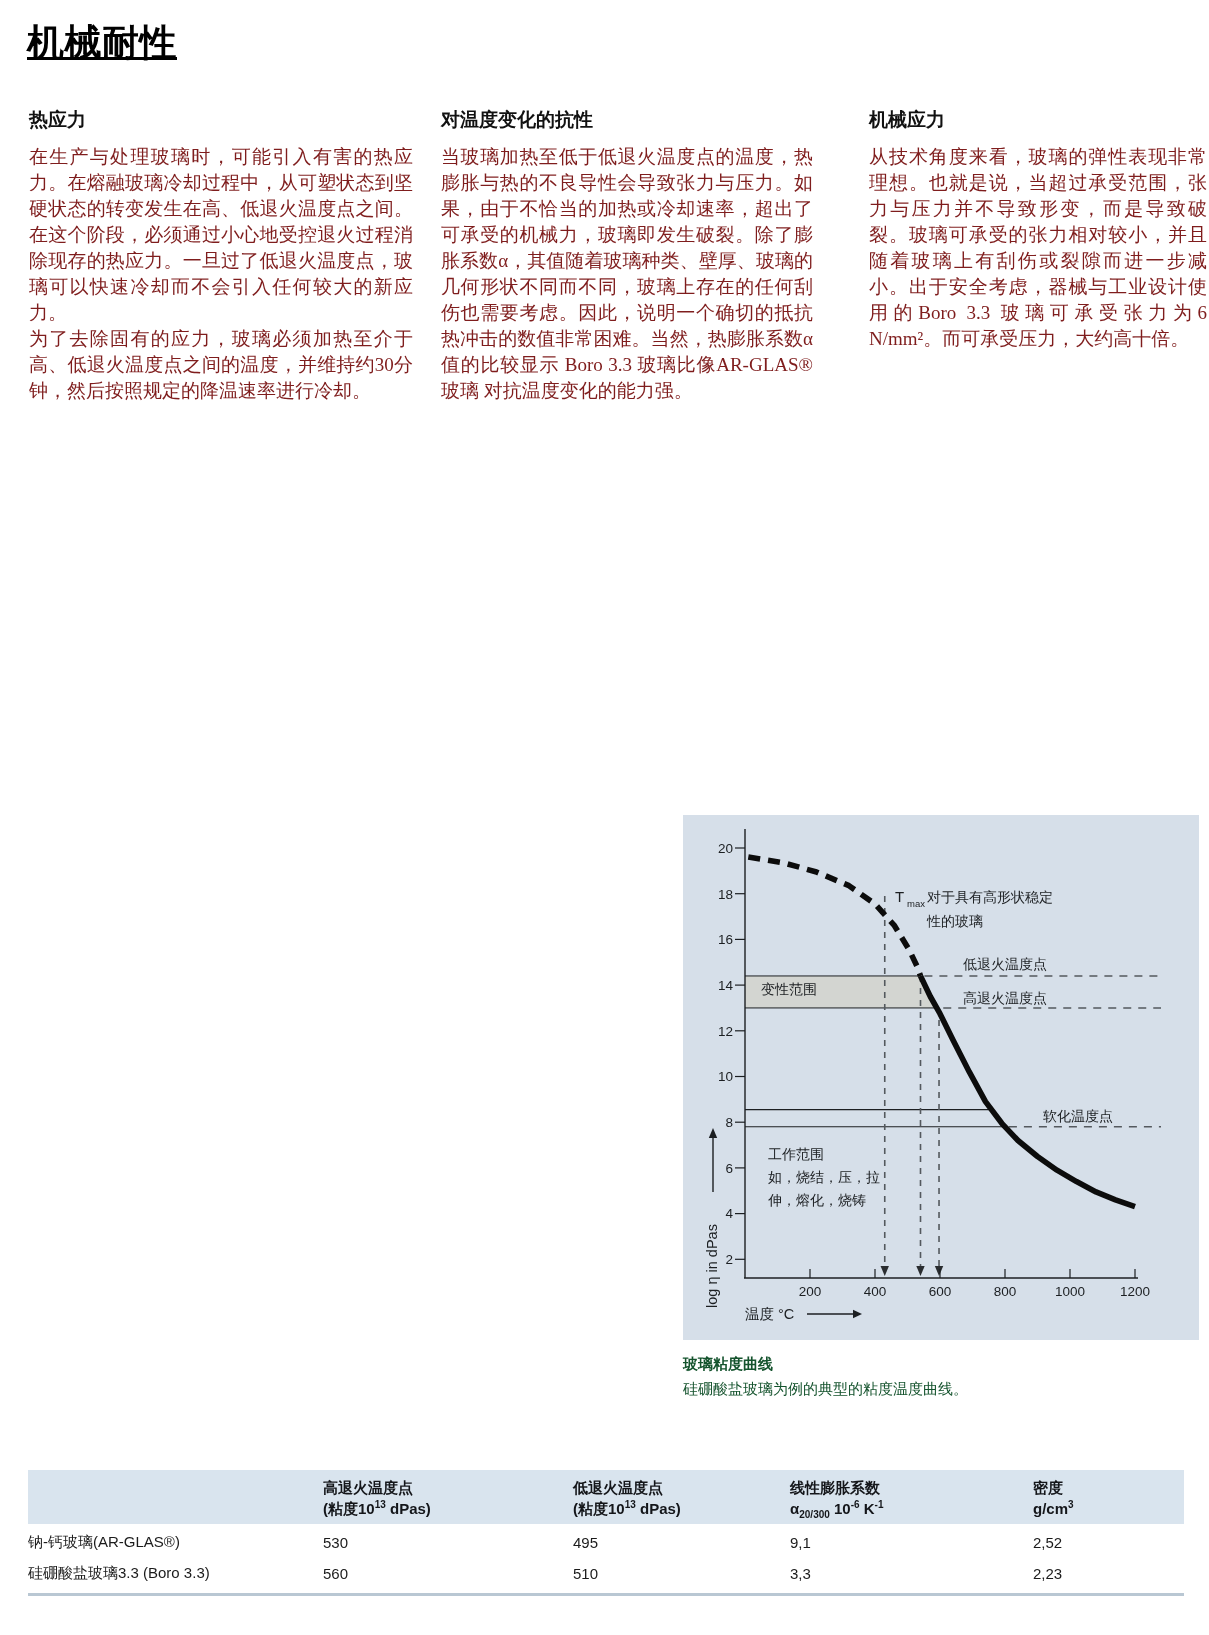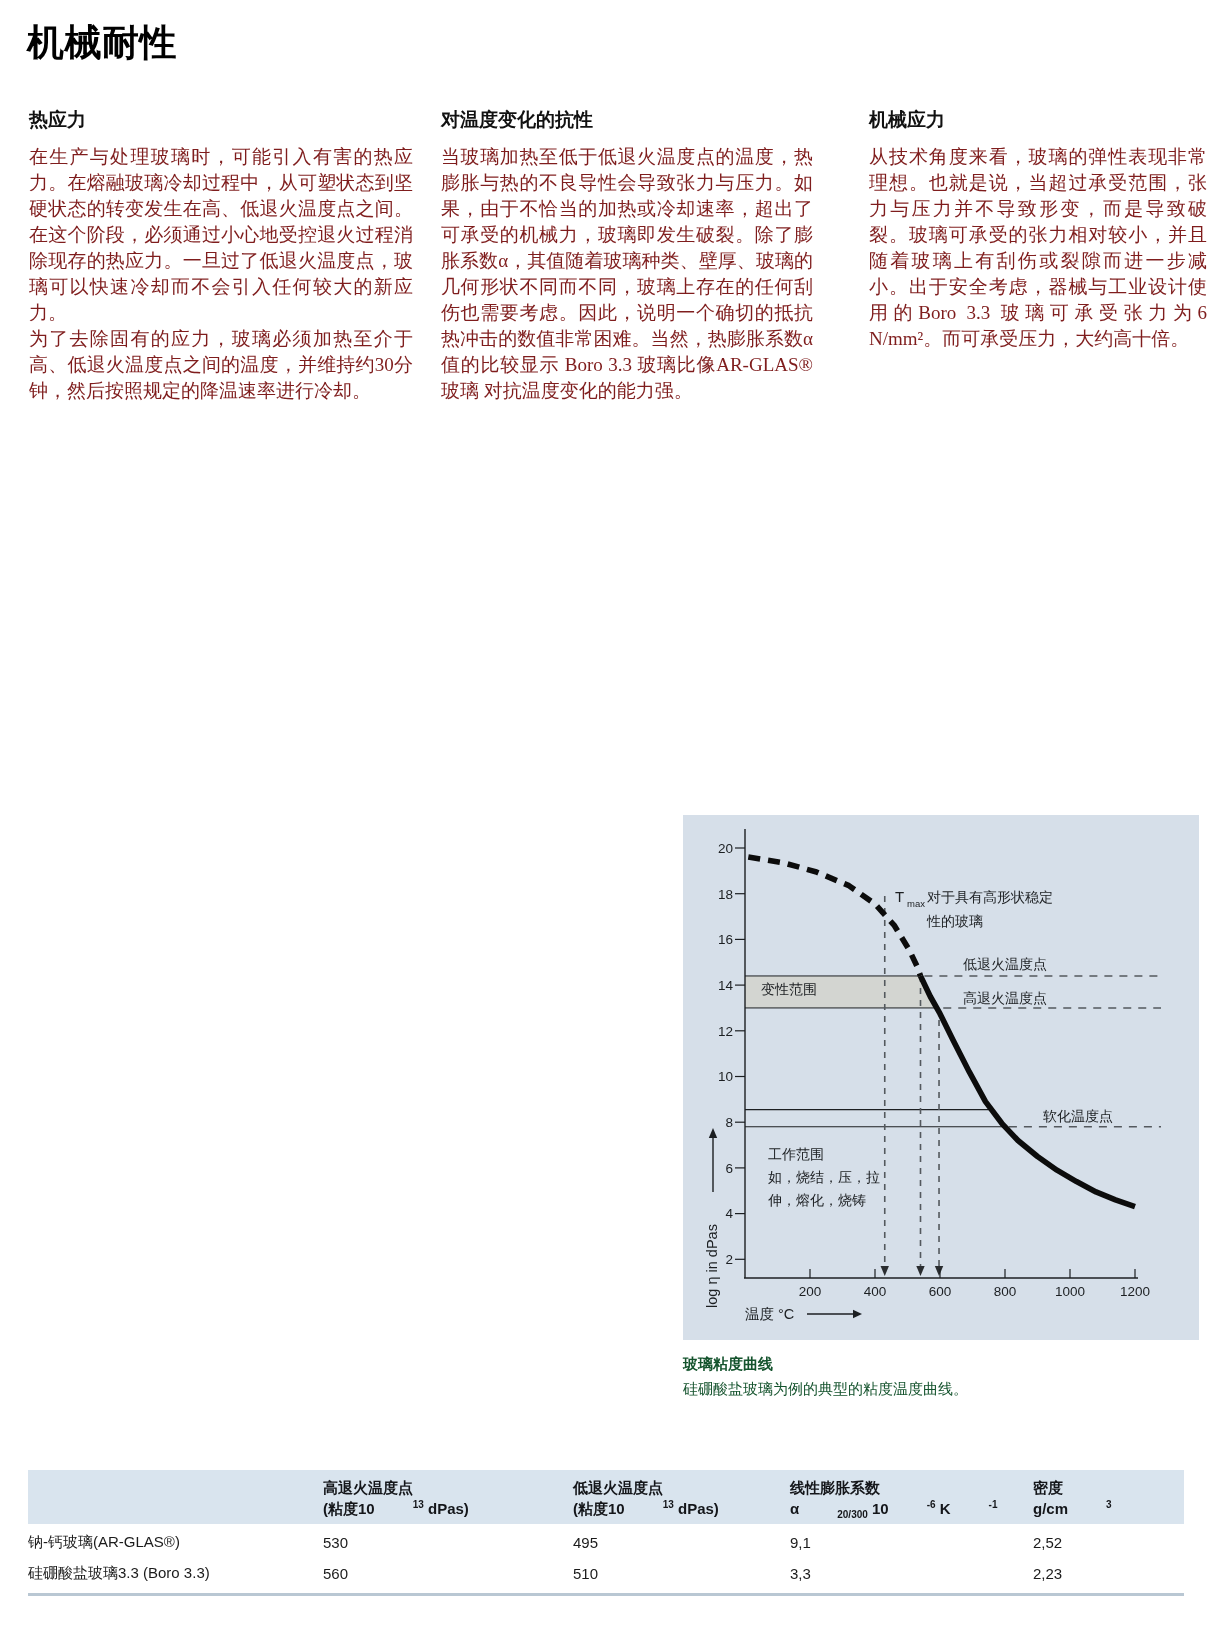--- a/index.html
+++ b/index.html
@@ -1,40 +1,40 @@
 <!DOCTYPE html>
 <html><head>
 <meta charset="utf-8">
 <style>
   html,body{margin:0;padding:0;background:#ffffff;}
   .page{position:relative;width:1209px;height:1635px;background:#ffffff;overflow:hidden;
         font-family:"Liberation Sans",sans-serif;color:#161616;}
   .page-title{position:absolute;left:27px;top:18px;margin:0;font-size:37px;font-weight:700;
-        letter-spacing:0.5px;color:#000;}
+        letter-spacing:0.5px;color:#000;text-decoration:underline;}
   .col{position:absolute;top:110px;}
   .col-1{left:29px;width:384px;}
   .col-2{left:441px;width:372px;}
   .col-3{left:869px;width:338px;}
   .col h2{margin:0 0 14px 0;font-size:19px;font-weight:700;line-height:20px;color:#111;}
   .col p{margin:0;font-size:19px;line-height:26px;text-align:justify;text-justify:inter-ideograph;
         font-family:"Liberation Serif",serif;color:#7f1d1d;}
   .chart-panel{position:absolute;left:683px;top:815px;width:516px;height:525px;margin:0;
         background:#d6dfe9;}
   #chart-svg{display:block;}
   #chart-svg text{font-family:"Liberation Sans",sans-serif;}
   .fig-caption{position:absolute;left:683px;top:1351px;font-size:15px;line-height:25px;color:#14532d;}
   .fig-caption .fig-title{font-weight:700;}
   .data-table{position:absolute;left:28px;top:1470px;width:1156px;font-size:15px;}
   .thead{display:grid;grid-template-columns:295px 250px 217px 243px 1fr;background:#d9e4ee;
         height:54px;align-content:start;padding-top:7px;box-sizing:border-box;}
   .thead .cell{font-weight:700;line-height:21px;color:#14161a;}
   .tbody{border-bottom:3px solid #b9c7d3;padding:3px 0 4px 0;}
   .trow{display:grid;grid-template-columns:295px 250px 217px 243px 1fr;height:31px;align-items:center;}
   .trow .cell{color:#1b1b1b;}
-  sup,sub{font-size:10px;line-height:0;margin-left:38px;}
+  sup,sub{font-size:10px;line-height:0;}
 </style>
 </head>
 <body>
 
 <div class="page">
 
   <h1 class="page-title">机械耐性</h1>
 
   <section class="col col-1">
     <h2>热应力</h2>

